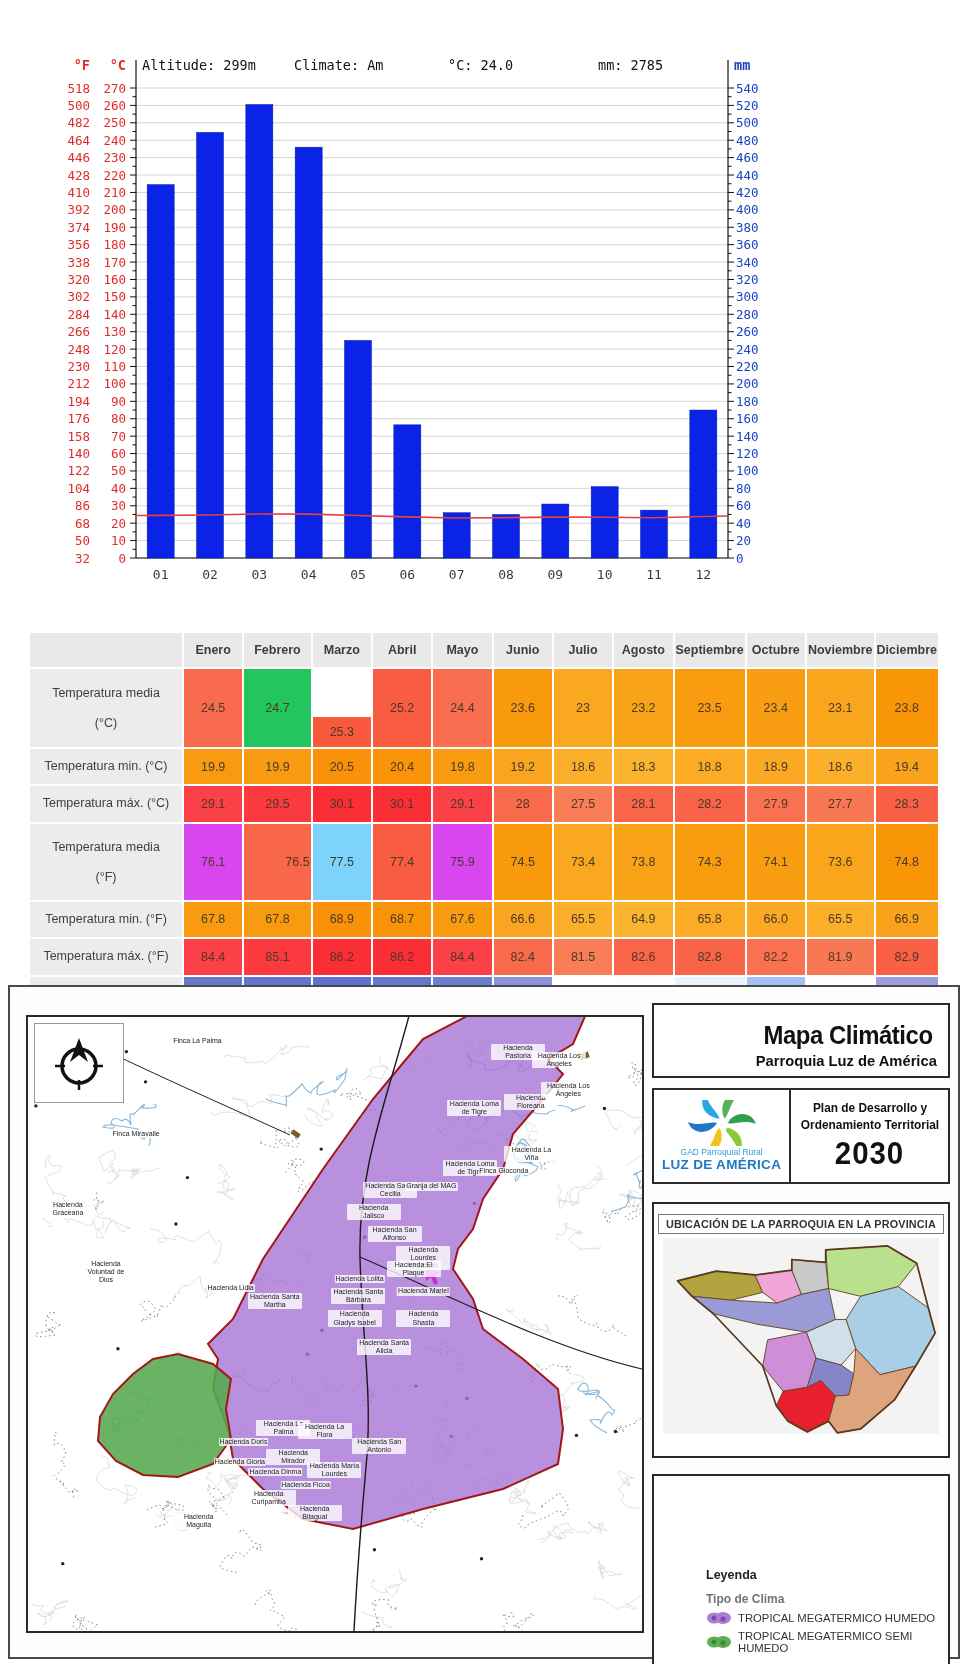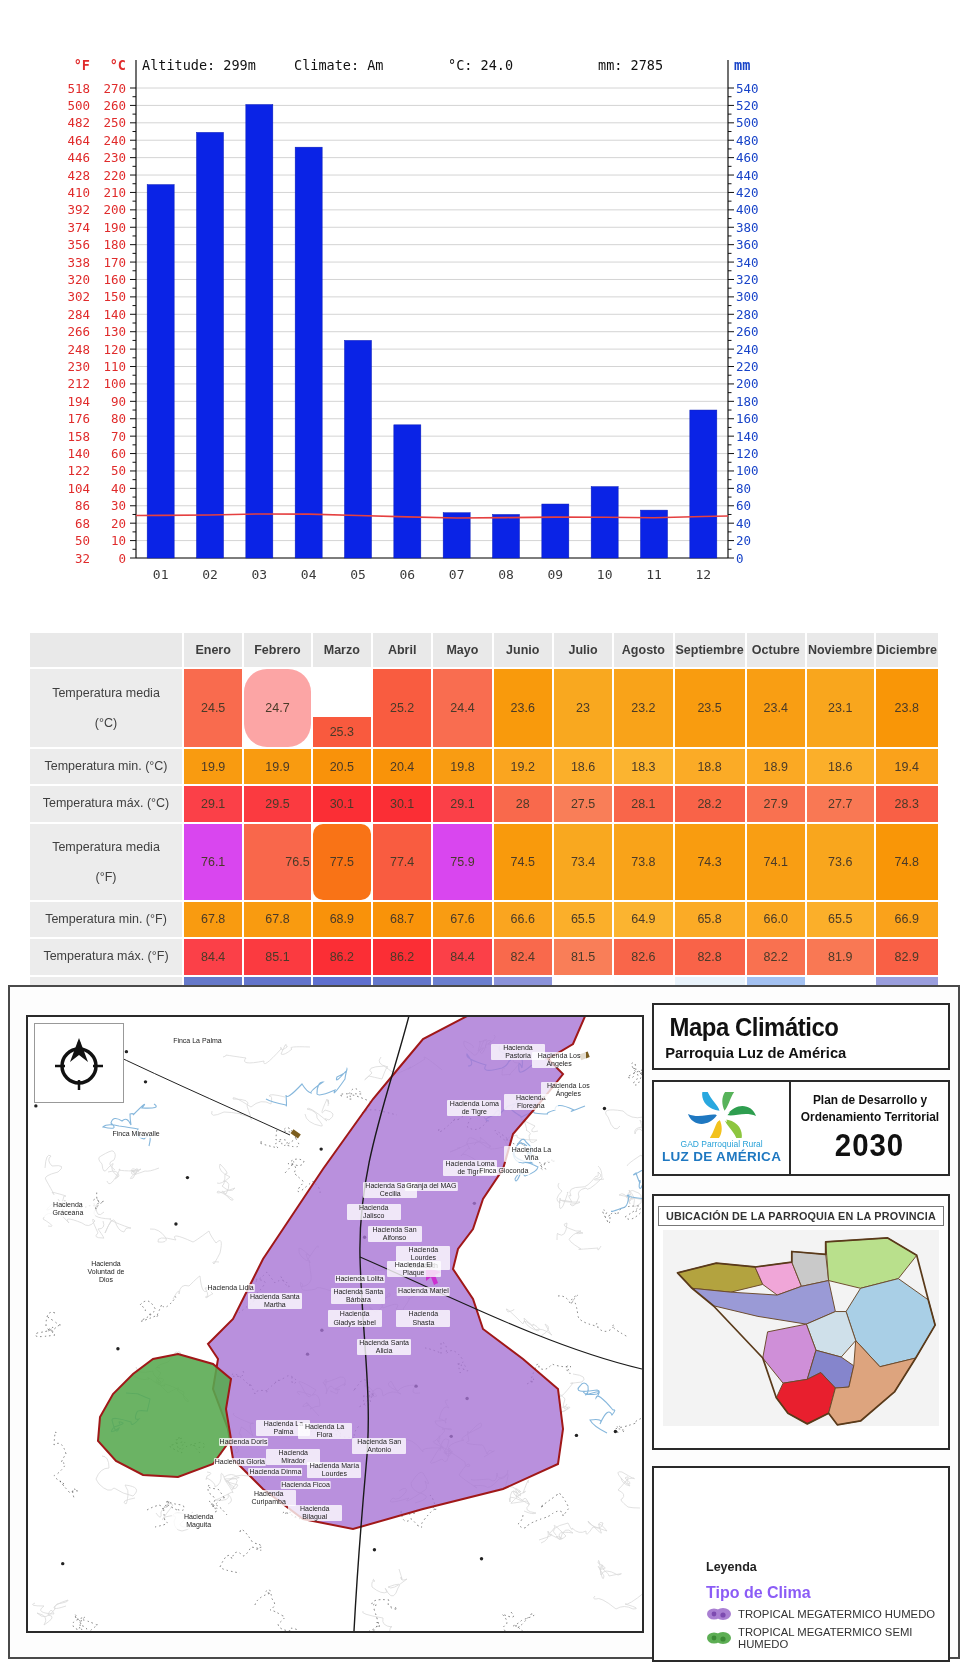--- a/index.html
+++ b/index.html
@@ -21,37 +21,37 @@
 
   
   .map-panel{position:absolute;left:8px;top:985px;width:948px;height:670px;border:2px solid #4a4a4a;background:#fdfdfd;}
   .topo-wrap{position:absolute;left:16px;top:28px;width:614px;height:614px;border:2px solid #2a2a2a;background:#fff;overflow:hidden;}
   #topo-svg{position:absolute;left:0;top:0;}
   .compass{position:absolute;left:6px;top:6px;width:88px;height:78px;background:#fff;border:1px solid #999;display:flex;align-items:center;justify-content:center;}
   .map-label{position:absolute;transform:translate(-50%,-50%);font-size:7px;line-height:1.15;color:#222;background:rgba(255,255,255,.78);padding:0 1px;text-align:center;max-width:52px;border-radius:1px;}
 
   .map-sidebar{position:absolute;left:642px;top:16px;width:298px;}
   .box{border:2px solid #2a2a2a;background:#fff;}
-  .title-box{text-align:left;padding:7px 4px 6px;}
+  .title-box{text-align:right;padding:15px 4px 6px;}
   .title-box h1{margin:0;font-size:26px;font-weight:800;letter-spacing:-0.5px;color:#111;transform:scaleX(.92);}
   .title-box h2{margin:1px 0 0;font-size:15.5px;font-weight:700;color:#111;transform:scaleX(.95);}
   .plan-box{margin-top:10px;display:flex;height:92px;}
   .logo-cell{width:46%;border-right:2px solid #2a2a2a;display:flex;flex-direction:column;align-items:center;justify-content:center;padding:4px 0;}
   .logo-l1{font-size:8.5px;color:#2aa2d8;margin-top:1px;}
   .logo-l2{font-size:13.5px;font-weight:700;color:#1f78c1;letter-spacing:.3px;}
   .plan-cell{flex:1;display:flex;flex-direction:column;align-items:center;justify-content:center;text-align:center;}
   .plan-text{font-size:12.5px;font-weight:700;color:#111;line-height:1.35;width:150px;transform:scaleX(.95);}
   .plan-year{font-size:31px;font-weight:800;color:#111;margin-top:2px;letter-spacing:1px;transform:scaleX(.95);}
   .ubi-box{margin-top:18px;height:252px;}
   .ubi-title{border:1px solid #777;width:fit-content;margin:10px auto 4px;padding:3px 7px;font-size:10.8px;font-weight:700;color:#333;letter-spacing:.2px;white-space:nowrap;}
   .province-svg{display:block;margin:4px auto 0;background:#f3f3f3;}
   .legend-box{margin-top:16px;height:192px;position:relative;}
   .legend-inner{position:absolute;left:52px;top:92px;}
   .legend-title{font-size:12.5px;font-weight:700;color:#222;}
-  .legend-sub{font-size:16px;font-weight:700;color:#8b5cf6;margin-top:10px;}
+  .legend-sub{font-size:12px;font-weight:700;color:#737373;margin-top:10px;}
   .legend-item{display:flex;align-items:center;margin-top:5px;font-size:11.3px;color:#333;}
   .legend-item svg{margin-right:6px;flex:none;}
 </style>
 </head>
 <body>
 
 <div class="page">
 
   <section class="chart-section">
     <svg id="climate-svg" width="775" height="545" viewBox="0 0 775 545">
@@ -328,21 +328,21 @@
         <div class="hcell">Agosto</div>
         <div class="hcell">Septiembre</div>
         <div class="hcell">Octubre</div>
         <div class="hcell">Noviembre</div>
         <div class="hcell">Diciembre</div>
         <div class="lcell tall">
           <div>Temperatura media</div>
           <div>(°C)</div>
         </div>
         <div class="vcell" style="background: rgb(249, 107, 78); text-align: center;">24.5</div>
-        <div class="vcell" style="background: #fca5a5; border-radius: 23px;">24.7</div>
+        <div class="vcell" style="background: #22c55e;">24.7</div>
         <div class="vcell" style="background: rgb(249, 90, 62); margin-top: 48px;">25.3</div>
         <div class="vcell" style="background: rgb(249, 92, 64);">25.2</div>
         <div class="vcell" style="background: rgb(249, 109, 80);">24.4</div>
         <div class="vcell" style="background: rgb(249, 154, 12);">23.6</div>
         <div class="vcell" style="background: rgb(249, 168, 31);">23</div>
         <div class="vcell" style="background: rgb(249, 163, 25);">23.2</div>
         <div class="vcell" style="background: rgb(249, 156, 15);">23.5</div>
         <div class="vcell" style="background: rgb(249, 158, 19);">23.4</div>
         <div class="vcell" style="background: rgb(249, 166, 29);">23.1</div>
         <div class="vcell" style="background: rgb(249, 150, 7);">23.8</div>
@@ -375,21 +375,21 @@
         <div class="vcell" style="background: rgb(249, 99, 72);">28.2</div>
         <div class="vcell" style="background: rgb(249, 113, 80);">27.9</div>
         <div class="vcell" style="background: rgb(249, 120, 84);">27.7</div>
         <div class="vcell" style="background: rgb(249, 96, 69);">28.3</div>
         <div class="lcell tall">
           <div>Temperatura media</div>
           <div>(°F)</div>
         </div>
         <div class="vcell" style="background: #d946ef;">76.1</div>
         <div class="vcell" style="background: rgb(249, 103, 75); padding-left: 41px;">76.5</div>
-        <div class="vcell" style="background: #f97316; border-radius: 10px;">77.5</div>
+        <div class="vcell" style="background: #7dd3fc;">77.5</div>
         <div class="vcell" style="background: rgb(249, 92, 64);">77.4</div>
         <div class="vcell" style="background: #d946ef;">75.9</div>
         <div class="vcell" style="background: rgb(249, 154, 12);">74.5</div>
         <div class="vcell" style="background: rgb(249, 168, 31);">73.4</div>
         <div class="vcell" style="background: rgb(249, 163, 25);">73.8</div>
         <div class="vcell" style="background: rgb(249, 156, 15);">74.3</div>
         <div class="vcell" style="background: rgb(249, 158, 19);">74.1</div>
         <div class="vcell" style="background: rgb(249, 166, 29);">73.6</div>
         <div class="vcell" style="background: rgb(249, 150, 7);">74.8</div>
         <div class="lcell">

